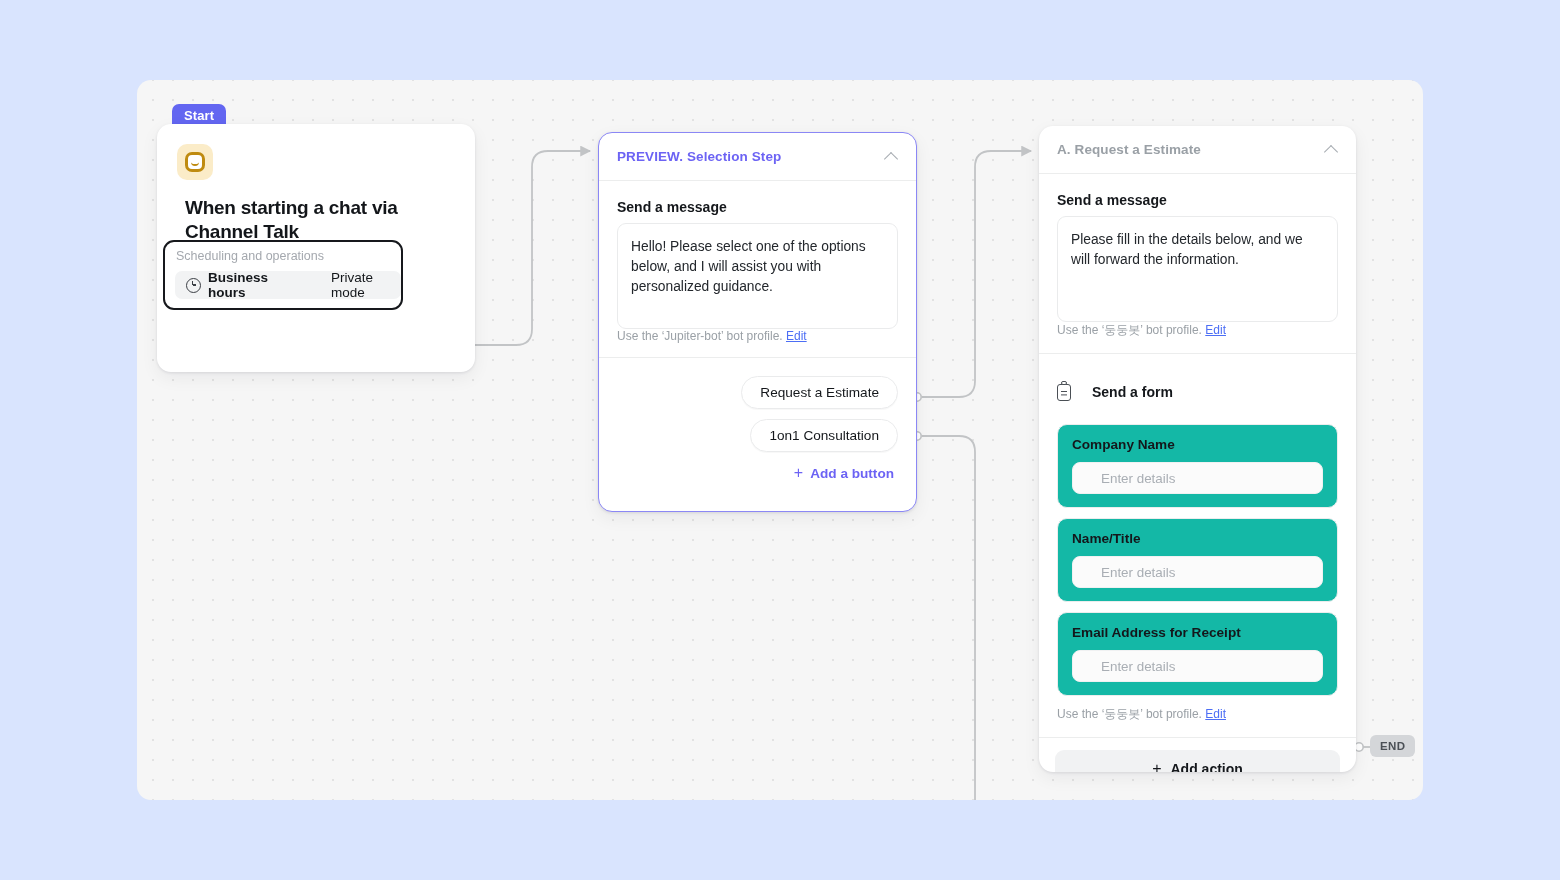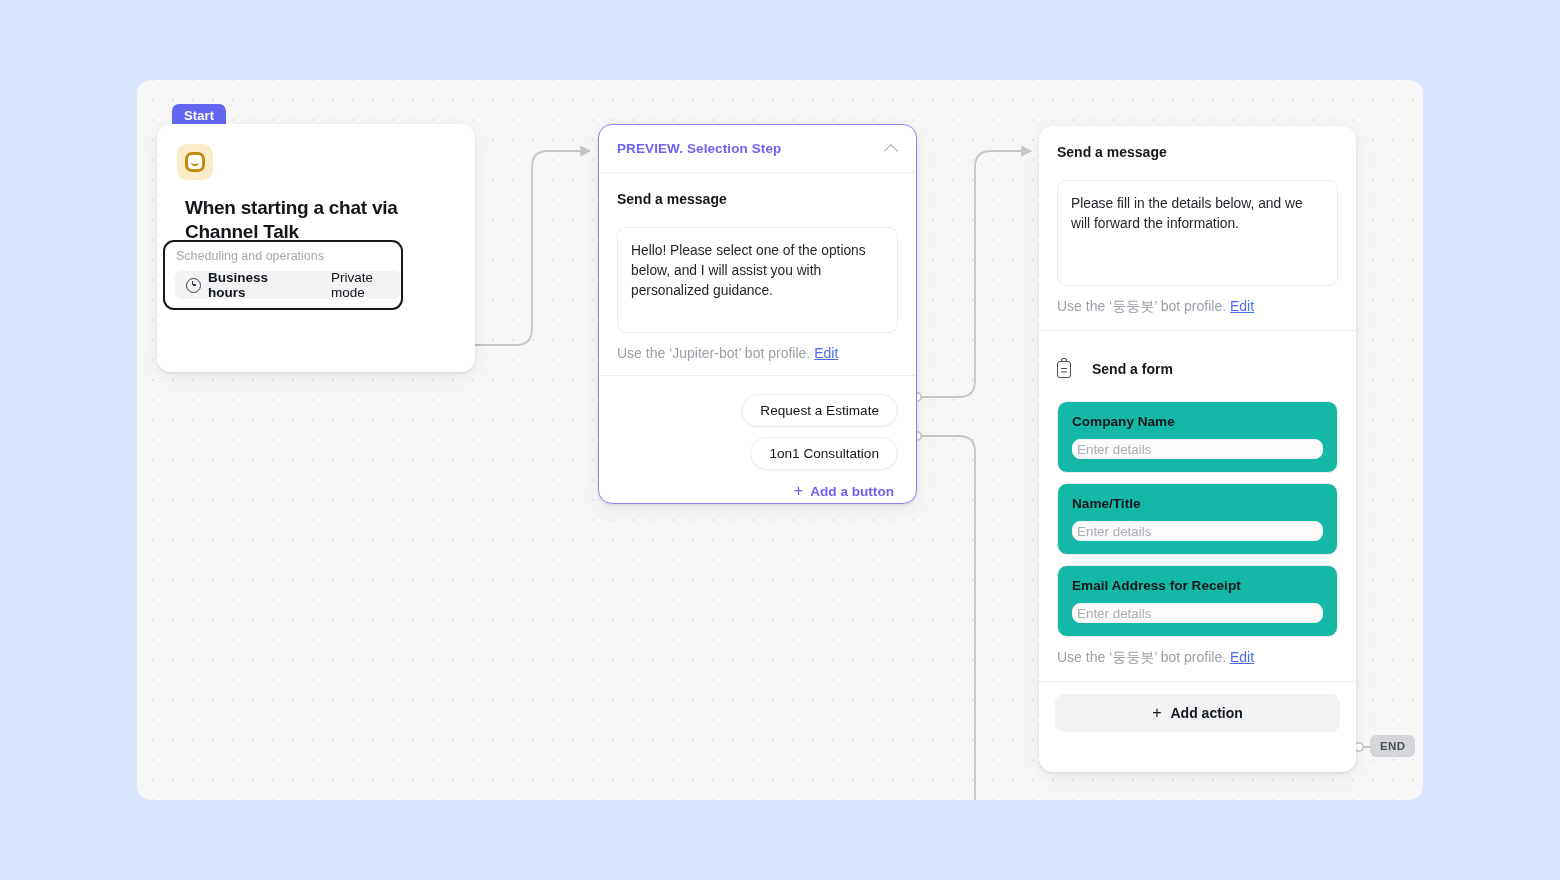--- a/index.html
+++ b/index.html
@@ -82,47 +82,47 @@
     position:absolute;left:172px;top:340px;width:17px;height:17px;border-radius:50%;
     border:1.6px solid #9aa0a6;box-sizing:border-box;
   }
   .integ-icon:after{
     content:"";position:absolute;left:3.6px;top:5.6px;width:6px;height:3.6px;
     border-bottom:1.5px solid #9aa0a6;border-radius:0 0 6px 6px;
   }
 
   
   .step-card{overflow:hidden;}
-  .preview-card{left:598px;top:124px;width:317px;height:378px;border:1.6px solid #8b87f5;z-index:4;}
+  .preview-card{left:598px;top:132px;width:317px;height:378px;border:1.6px solid #8b87f5;z-index:4;}
   .estimate-card{left:1039px;top:126px;width:317px;height:646px;z-index:4;}
 
   .card-head{
     height:48px;display:flex;align-items:center;justify-content:space-between;
     padding:0 18px;border-bottom:1px solid #eceded;box-sizing:border-box;
   }
   .head-title{font-size:13.5px;font-weight:700;letter-spacing:.1px;}
   .head-title.accent{color:#6c63f4;}
   .head-title.muted{color:#9aa0a6;}
   .chev{width:13px;height:13px;position:relative;}
   .chev:before{
     content:"";position:absolute;left:1px;top:4px;width:9px;height:9px;
     border-left:1.8px solid #a7acb2;border-top:1.8px solid #a7acb2;
     transform:rotate(45deg);
   }
 
   .sect{padding:18px 18px 14px;border-bottom:1px solid #eceded;box-sizing:border-box;}
   .sect.last{border-bottom:none;}
-  .sect-title{font-size:14px;font-weight:700;color:#14171b;margin:0 0 20px;}
+  .sect-title{font-size:14px;font-weight:700;color:#14171b;margin:0 0 8px;}
   .msg-box{
     border:1px solid #eaebec;border-radius:9px;background:#fff;
     padding:13px 13px;font-size:13.8px;line-height:1.44;color:#23272c;
     box-sizing:border-box;
   }
   .msg-box.tall{height:106px;}
-  .profile-line{margin-top:12px;font-size:14px;color:#9aa0a6;}
+  .profile-line{font-size:12px;color:#9aa0a6;}
   .profile-line .edit{color:#4c6ef5;text-decoration:underline;font-weight:400;}
 
   
   .options{padding:18px 18px 16px;display:flex;flex-direction:column;align-items:flex-end;gap:10px;}
   .opt-btn{
     border:1px solid #eaebec;border-radius:20px;background:#fff;
     padding:8px 18px;font-size:13.6px;color:#14171b;
     font-family:inherit;cursor:pointer;
     box-shadow:0 1px 1px rgba(16,24,40,.03);
   }
@@ -147,21 +147,21 @@
     content:"";position:absolute;left:3px;top:6.5px;width:6px;height:1.3px;
     background:#4a4f55;box-shadow:0 3.4px 0 #4a4f55;
   }
   .field-card{
     border:1px solid #eceded;border-radius:10px;padding:12px 14px 13px;margin-bottom:10px;
     background:#14b8a6;box-sizing:border-box;
   }
   .field-label{font-size:13.6px;font-weight:700;color:#14171b;margin-bottom:10px;}
   .field-input{
     width:100%;border:1px solid #f0f1f2;background:#fbfbfb;border-radius:8px;
-    height:20px;padding:0 4px;font-size:13.4px;color:#14171b;
+    height:32px;padding:0 28px;font-size:13.4px;color:#14171b;
     font-family:inherit;box-sizing:border-box;
   }
   .field-input::placeholder{color:#a9aeb4;}
 
   .foot{padding:12px 16px 14px;border-top:1px solid #eceded;}
   .add-action{
     width:100%;height:38px;border:none;border-radius:9px;background:#f1f2f3;
     display:flex;align-items:center;justify-content:center;gap:9px;
     font-size:14px;font-weight:700;color:#14171b;cursor:pointer;font-family:inherit;
   }
@@ -240,20 +240,24 @@
       <button class="opt-btn">Request a Estimate</button>
       <button class="opt-btn">1on1 Consultation</button>
       <button class="add-btn">
         <span class="plus">+</span>
         <span>Add a button</span>
       </button>
     </div>
   </div>
 
   <div class="card step-card estimate-card">
+    <div class="card-head">
+      <span class="head-title muted">A. Request a Estimate</span>
+      <span class="chev"></span>
+    </div>
 
     <div class="sect">
       <div class="sect-title">Send a message</div>
       <div class="msg-box tall">Please fill in the details below, and we will forward the information.</div>
       <div class="profile-line">
         <span>Use the ‘둥둥봇’ bot profile.</span>
         <a class="edit" href="#">Edit</a>
       </div>
     </div>
 

